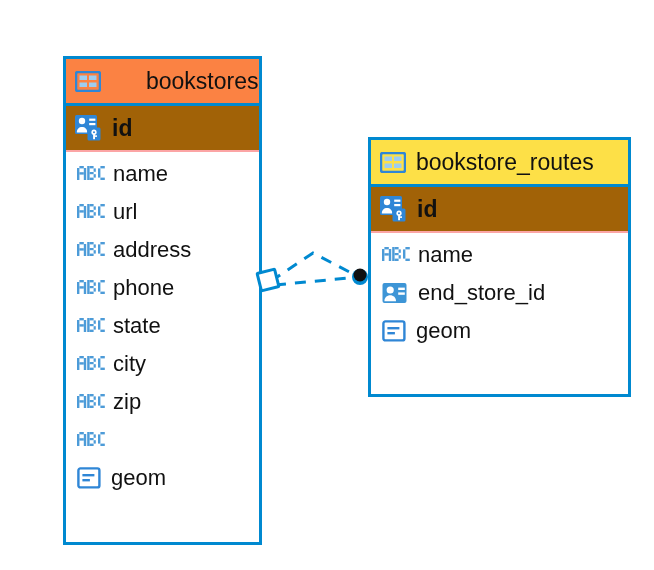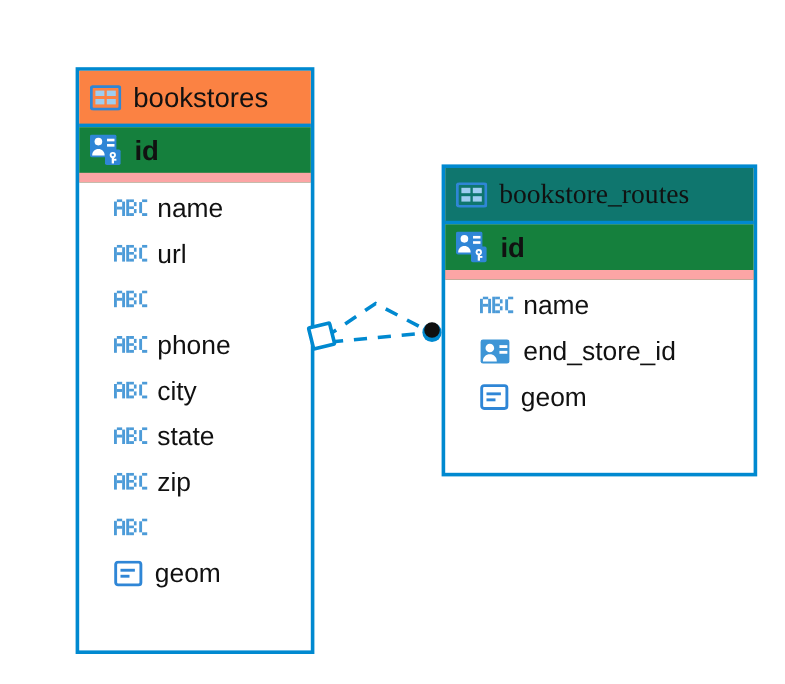--- a/index.html
+++ b/index.html
@@ -42,49 +42,48 @@
   }
 
   .entity-header {
     display: flex;
     align-items: center;
     height: 47px;
     padding-left: 9px;
     box-sizing: border-box;
     border-bottom: 3px solid #0089d0;
   }
-  .entity-header.accent { background: #fb8243; }
-  .entity-header.neutral { background: #0f766e; font-family: Liberation Serif, serif; }
+  .entity-header.accent { background: #fb8243; gap: 35px; }
+  .entity-header.neutral { background: #fde047; }
   .entity-title {
     font-size: 23px;
     color: #111111;
     margin-left: 10px;
     white-space: nowrap;
   }
 
   .pk-row {
     display: flex;
     align-items: center;
     height: 46px;
     padding-left: 9px;
     box-sizing: border-box;
-    border-bottom: 8px solid #fca5a5;
-    background: #15803d;
+    border-bottom: 2px solid #fca5a5;
+    background: #a16207;
   }
   .pk-label {
     font-size: 23px;
     font-weight: bold;
     color: #111111;
     margin-left: 7px;
     white-space: nowrap;
   }
 
   .field-list {
     padding-top: 3px;
-    margin-left: 18px;
   }
   .field-row {
     display: flex;
     align-items: center;
     height: 38px;
     padding-left: 11px;
     box-sizing: border-box;
   }
   .field-label {
     font-size: 22px;
@@ -217,20 +216,21 @@
               <rect x="16.6" y="2.4" width="2.2" height="3.4"></rect>
                 <rect x="12.6" y="6.0" width="4.0" height="2.2"></rect>
               <rect x="16.6" y="8.2" width="2.2" height="3.4"></rect>
                 <rect x="12.6" y="11.6" width="4.0" height="2.4"></rect>
               <rect x="21.0" y="2.4" width="2.4" height="9.2"></rect>
                 <rect x="23.4" y="0" width="4.4" height="2.4"></rect>
               <rect x="23.4" y="11.6" width="4.4" height="2.4"></rect>
             </g>
           </svg>
         </span>
+        <span class="field-label">address</span>
       </div>
 
       <div class="field-row">
         <span class="icon icon-abc">
           <svg width="28" height="16" viewBox="0 0 28 16">
             <g fill="#4c9bd8">
               <rect x="0" y="2" width="2.4" height="12"></rect>
                 <rect x="2.4" y="0" width="4.4" height="2.4"></rect>
               <rect x="6.8" y="2" width="2.4" height="12"></rect>
                 <rect x="2.4" y="6.2" width="4.4" height="2.4"></rect>
@@ -262,44 +262,44 @@
               <rect x="16.6" y="2.4" width="2.2" height="3.4"></rect>
                 <rect x="12.6" y="6.0" width="4.0" height="2.2"></rect>
               <rect x="16.6" y="8.2" width="2.2" height="3.4"></rect>
                 <rect x="12.6" y="11.6" width="4.0" height="2.4"></rect>
               <rect x="21.0" y="2.4" width="2.4" height="9.2"></rect>
                 <rect x="23.4" y="0" width="4.4" height="2.4"></rect>
               <rect x="23.4" y="11.6" width="4.4" height="2.4"></rect>
             </g>
           </svg>
         </span>
+        <span class="field-label">state</span>
+      </div>
+
+      <div class="field-row">
+        <span class="icon icon-abc">
+          <svg width="28" height="16" viewBox="0 0 28 16">
+            <g fill="#4c9bd8">
+              <rect x="0" y="2" width="2.4" height="12"></rect>
+                <rect x="2.4" y="0" width="4.4" height="2.4"></rect>
+              <rect x="6.8" y="2" width="2.4" height="12"></rect>
+                <rect x="2.4" y="6.2" width="4.4" height="2.4"></rect>
+              <rect x="10.2" y="0" width="2.4" height="14"></rect>
+                <rect x="12.6" y="0" width="4.0" height="2.4"></rect>
+              <rect x="16.6" y="2.4" width="2.2" height="3.4"></rect>
+                <rect x="12.6" y="6.0" width="4.0" height="2.2"></rect>
+              <rect x="16.6" y="8.2" width="2.2" height="3.4"></rect>
+                <rect x="12.6" y="11.6" width="4.0" height="2.4"></rect>
+              <rect x="21.0" y="2.4" width="2.4" height="9.2"></rect>
+                <rect x="23.4" y="0" width="4.4" height="2.4"></rect>
+              <rect x="23.4" y="11.6" width="4.4" height="2.4"></rect>
+            </g>
+          </svg>
+        </span>
         <span class="field-label">city</span>
-      </div>
-
-      <div class="field-row">
-        <span class="icon icon-abc">
-          <svg width="28" height="16" viewBox="0 0 28 16">
-            <g fill="#4c9bd8">
-              <rect x="0" y="2" width="2.4" height="12"></rect>
-                <rect x="2.4" y="0" width="4.4" height="2.4"></rect>
-              <rect x="6.8" y="2" width="2.4" height="12"></rect>
-                <rect x="2.4" y="6.2" width="4.4" height="2.4"></rect>
-              <rect x="10.2" y="0" width="2.4" height="14"></rect>
-                <rect x="12.6" y="0" width="4.0" height="2.4"></rect>
-              <rect x="16.6" y="2.4" width="2.2" height="3.4"></rect>
-                <rect x="12.6" y="6.0" width="4.0" height="2.2"></rect>
-              <rect x="16.6" y="8.2" width="2.2" height="3.4"></rect>
-                <rect x="12.6" y="11.6" width="4.0" height="2.4"></rect>
-              <rect x="21.0" y="2.4" width="2.4" height="9.2"></rect>
-                <rect x="23.4" y="0" width="4.4" height="2.4"></rect>
-              <rect x="23.4" y="11.6" width="4.4" height="2.4"></rect>
-            </g>
-          </svg>
-        </span>
-        <span class="field-label">state</span>
       </div>
 
       <div class="field-row">
         <span class="icon icon-abc">
           <svg width="28" height="16" viewBox="0 0 28 16">
             <g fill="#4c9bd8">
               <rect x="0" y="2" width="2.4" height="12"></rect>
                 <rect x="2.4" y="0" width="4.4" height="2.4"></rect>
               <rect x="6.8" y="2" width="2.4" height="12"></rect>
                 <rect x="2.4" y="6.2" width="4.4" height="2.4"></rect>

